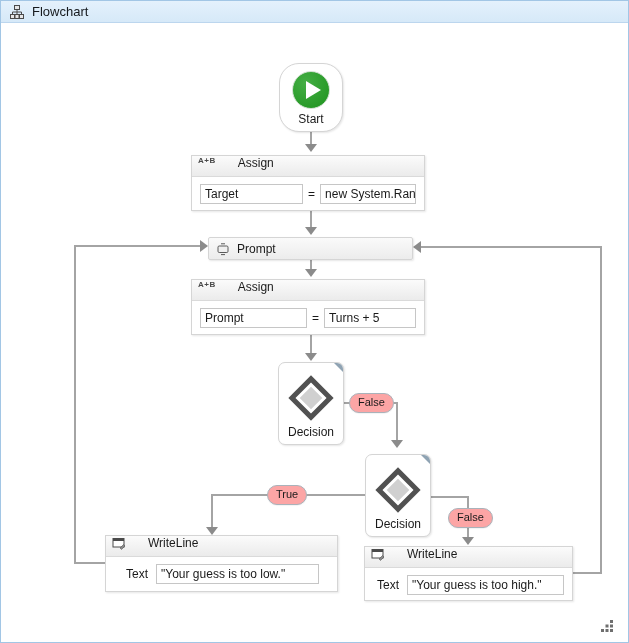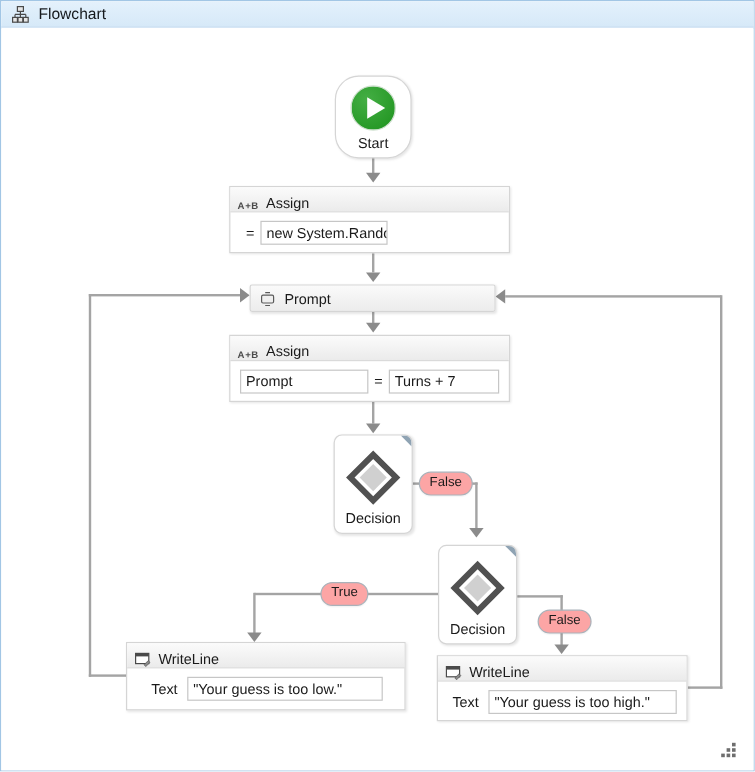--- a/index.html
+++ b/index.html
@@ -34,22 +34,22 @@
   .start-circle{width:38px;height:38px;border-radius:50%;margin:7px auto 0;
         background:radial-gradient(circle at 35% 30%,#44ae44,#1d921d);
         border:1px solid #cfe0cf;position:relative;box-sizing:border-box;}
   .start-play{position:absolute;left:13px;top:9px;width:0;height:0;
         border-top:9px solid transparent;border-bottom:9px solid transparent;
         border-left:15px solid #fff;}
   .node-label{position:absolute;bottom:5px;left:0;width:100%;text-align:center;font-size:12px;}
 
   
   .box-header{height:20px;background:linear-gradient(#fbfbfb,#ebebeb);
-        border-bottom:1px solid #dadada;display:flex;align-items:flex-end;
-        padding:0 6px;gap:6px;font-size:12px;}
+        border-bottom:1px solid #dadada;display:flex;align-items:flex-start;
+        padding:0 6px;gap:22px;font-size:12px;}
   .box-body{display:flex;align-items:center;padding:0 8px;height:34px;font-size:12px;}
   .ab-icon{font-size:8px;font-weight:bold;color:#4a4a4a;letter-spacing:.5px;}
   .tbox{border:1px solid #c6c6c6;background:#fff;height:20px;line-height:18px;
         padding:0 4px;font-size:12px;white-space:nowrap;overflow:hidden;box-sizing:border-box;}
   .op{margin:0 5px;}
   #assign1{left:190px;top:131px;width:234px;height:56px;}
   #assign2{left:190px;top:255px;width:234px;height:56px;}
   .tb-left{width:114px;}
   #assign1 .tb-right{width:106px;}
   #assign2 .tb-right{width:98px;}
@@ -144,20 +144,21 @@
       </div>
       <div class="node-label">Start</div>
     </div>
 
     <div class="node" id="assign1">
       <div class="box-header">
         <span class="ab-icon">A+B</span>
         <span>Assign</span>
       </div>
       <div class="box-body">
+        <div class="tbox tb-left">Target</div>
         <span class="op">=</span>
         <div class="tbox tb-right">new System.Random</div>
       </div>
     </div>
 
     <div class="node" id="prompt">
       <span class="icon-wrap">
         <svg width="14" height="14" viewBox="0 0 14 14">
           <rect x="2" y="4" width="10" height="6.5" rx="1.2" fill="#efefef" stroke="#5a5a5a"></rect>
           <line x1="5" y1="1.8" x2="9" y2="1.8" stroke="#5a5a5a"></line>
@@ -168,21 +169,21 @@
     </div>
 
     <div class="node" id="assign2">
       <div class="box-header">
         <span class="ab-icon">A+B</span>
         <span>Assign</span>
       </div>
       <div class="box-body">
         <div class="tbox tb-left">Prompt</div>
         <span class="op">=</span>
-        <div class="tbox tb-right">Turns + 7</div>
+        <div class="tbox tb-right">Turns + 5</div>
       </div>
     </div>
 
     <div class="node decision" id="dec1">
       <div class="corner"></div>
       <div class="diamond">
         <div class="diamond-inner"></div>
       </div>
       <div class="node-label">Decision</div>
     </div>

